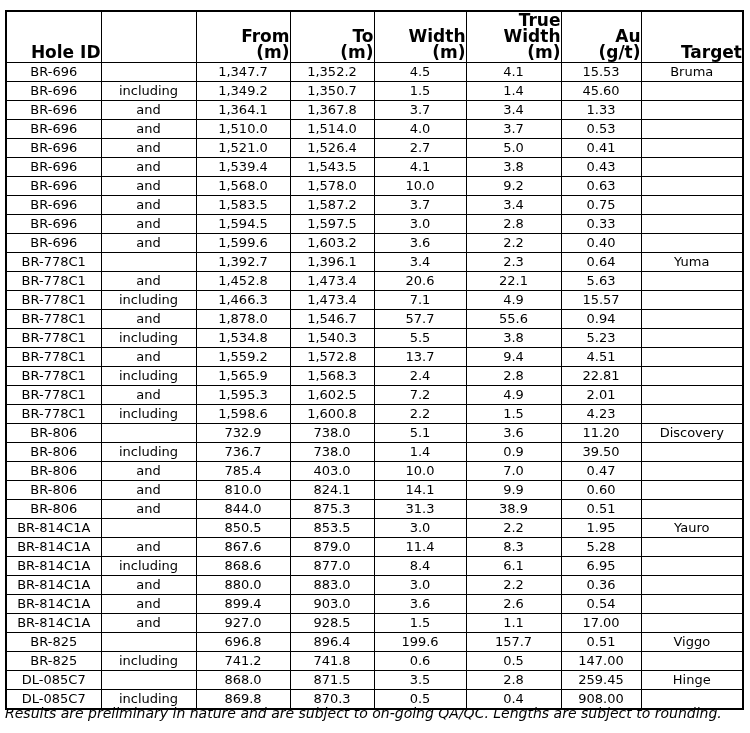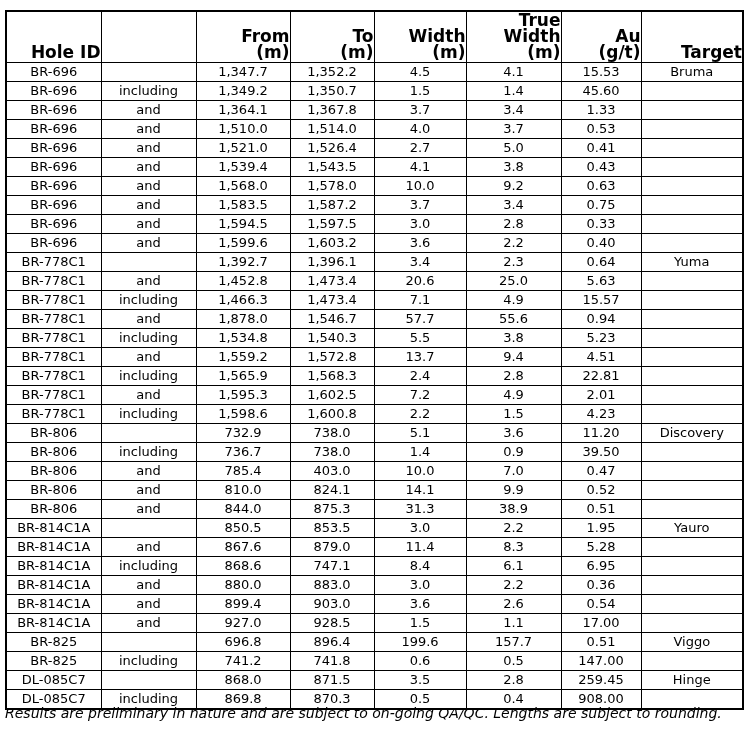--- a/index.html
+++ b/index.html
@@ -203,21 +203,21 @@
         <td>2.3</td>
         <td>0.64</td>
         <td>Yuma</td>
       </tr>
       <tr>
         <td>BR-778C1</td>
         <td>and</td>
         <td>1,452.8</td>
         <td>1,473.4</td>
         <td>20.6</td>
-        <td>25.0</td>
+        <td>22.1</td>
         <td>5.63</td>
         <td></td>
       </tr>
       <tr>
         <td>BR-778C1</td>
         <td>including</td>
         <td>1,466.3</td>
         <td>1,473.4</td>
         <td>7.1</td>
         <td>4.9</td>
@@ -314,21 +314,21 @@
         <td>0.47</td>
         <td></td>
       </tr>
       <tr>
         <td>BR-806</td>
         <td>and</td>
         <td>810.0</td>
         <td>824.1</td>
         <td>14.1</td>
         <td>9.9</td>
-        <td>0.52</td>
+        <td>0.60</td>
         <td></td>
       </tr>
       <tr>
         <td>BR-806</td>
         <td>and</td>
         <td>844.0</td>
         <td>875.3</td>
         <td>31.3</td>
         <td>38.9</td>
         <td>0.51</td>
@@ -351,21 +351,21 @@
         <td>879.0</td>
         <td>11.4</td>
         <td>8.3</td>
         <td>5.28</td>
         <td></td>
       </tr>
       <tr>
         <td>BR-814C1A</td>
         <td>including</td>
         <td>868.6</td>
-        <td>747.1</td>
+        <td>877.0</td>
         <td>8.4</td>
         <td>6.1</td>
         <td>6.95</td>
         <td></td>
       </tr>
       <tr>
         <td>BR-814C1A</td>
         <td>and</td>
         <td>880.0</td>
         <td>883.0</td>

